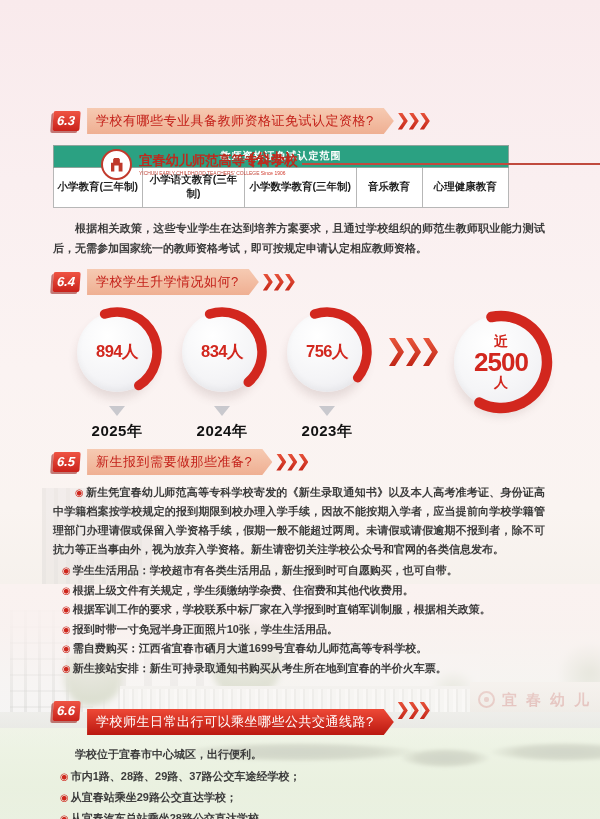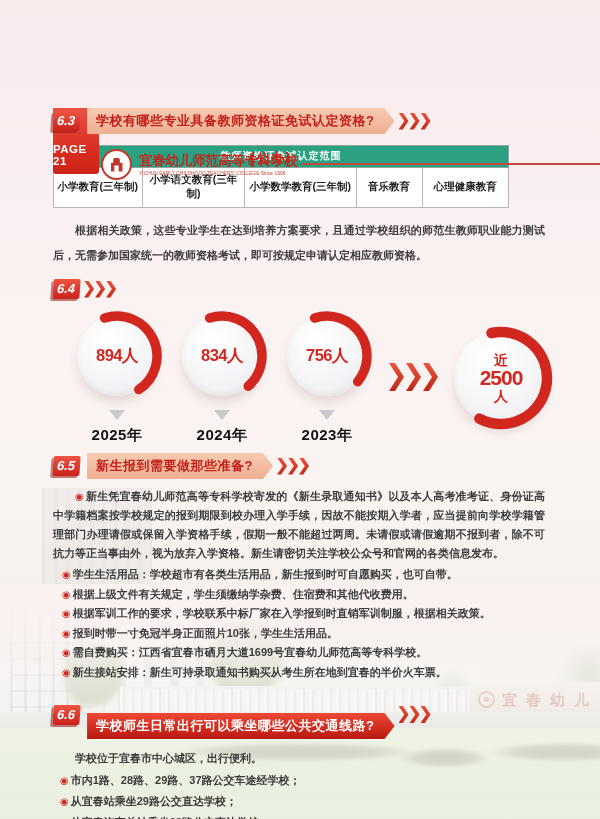--- a/index.html
+++ b/index.html
@@ -61,45 +61,45 @@
   .school-name{ font-family:"DejaVu Serif",serif; font-size:13.5px; font-weight:700; color:#bd2a1e; letter-spacing:-.3px; white-space:nowrap; }
   .school-sub{ font-size:6px; color:#c4473a; white-space:nowrap; transform:scale(.82); transform-origin:left top; margin-top:1px; }
   .school-sub b{ color:#d0392b; font-weight:400; }
   .public-label{ position:absolute; left:250px; top:42px; font-size:14px; font-weight:700; color:#c1291d; white-space:nowrap; letter-spacing:1px;}
   .header-rule{ position:absolute; left:302px; top:55px; width:298px; height:2px; background:#c04a3e; }
   
   .sec{ display:flex; align-items:center; margin-left:53px; }
   .sec-num{ display:inline-block; background:linear-gradient(180deg,#ef5443,#c9211a); color:#fff;
     font-size:13px; font-weight:700; font-style:italic; padding:2px 5px 3px 4px; border-radius:2px;
     transform:skewX(-4deg); box-shadow:-2px 2px 0 rgba(150,20,14,.55); }
-  .sec-title{ margin-left:7px; font-size:13px; font-weight:700; color:#c32019; letter-spacing:.5px;
+  .sec-title{ margin-left:7px; font-size:13px; font-weight:400; color:#c32019; letter-spacing:.5px;
     background:linear-gradient(180deg,#f6cab2 0%,#efaf92 100%);
     padding:3.5px 20px 4.5px 9px;
     clip-path:polygon(0 0, calc(100% - 10px) 0, 100% 50%, calc(100% - 10px) 100%, 0 100%);
     filter:drop-shadow(0 2px 1px rgba(190,80,55,.3)); }
   .sec-title.alt{ color:#fff; background:linear-gradient(180deg,#ee4937 0%,#ba1810 100%);margin-top:23px; }
   .chevs{ display:flex; margin-left:3px; }
   .chev{ width:10px; height:17px; margin-left:1px;
     background:linear-gradient(180deg,#e6523a,#c6281a);
     clip-path:polygon(0 0, 42% 0, 100% 50%, 42% 100%, 0 100%, 58% 50%); }
   
   .cert-table{ width:456px; margin:11px 0 4px 53px; border-collapse:collapse; }
   .cert-table th{ background:#2ba182; color:#fff; font-size:10px; font-weight:700; letter-spacing:1px;
     padding:3px 0 4px; border:1px solid #8fa49c; }
   .cert-table td{ background:#fff; color:#1e1e1e; font-size:10.5px; font-weight:700; text-align:center;
     padding:5px 2px 6px; border:1px solid #b7b7b7; }
   
   .para{ width:492px; margin:10px 0 0 53px; font-size:11px; font-weight:600; color:#3c3c3c;
-    line-height:25px; text-align:justify; text-indent:2em; }
+    line-height:20px; text-align:justify; text-indent:2em; }
   .blt{ color:#cf271d; margin-right:2px; font-size:10px; font-weight:400; }
   .blist{ list-style:none; width:494px; margin:2px 0 0 62px; }
   .blist li{ font-size:11px; font-weight:600; color:#3c3c3c; line-height:19.5px; text-align:justify; }
   
   .chart-caption{ margin:13px 0 0 76px; font-size:11.5px; font-weight:700; color:#333; letter-spacing:1px; }
-  .gauge-row{ display:flex; align-items:center; margin:10px 0 8px 70px; }
+  .gauge-row{ display:flex; align-items:flex-start; margin:10px 0 8px 70px; }
   .gauge{ width:94px; margin-right:11px; }
   .g-wrap{ position:relative; width:94px; height:94px; }
   .g-circle{ position:absolute; inset:7px; border-radius:50%;
     background:radial-gradient(circle at 38% 30%, #ffffff 0%, #f5f5f7 55%, #e9e9ee 100%);
     box-shadow:0 7px 10px rgba(120,90,90,.16), inset 0 -3px 6px rgba(0,0,0,.04); }
   .g-val{ position:absolute; inset:0; display:flex; align-items:center; justify-content:center;
     font-size:16.5px; font-weight:800; color:#d2271e; letter-spacing:-.5px; }
   .g-svg{ position:absolute; inset:0; }
   .g-svg path{ fill:none; stroke:#d2271e; stroke-linecap:round; }
   .g-tri{ width:0; height:0; margin:7px auto 0; border-left:8px solid transparent; border-right:8px solid transparent;
@@ -107,21 +107,21 @@
   .g-year{ margin-top:6px; text-align:center; font-size:15px; font-weight:800; color:#121212; letter-spacing:.5px; }
   .sep-chevs{ display:flex; align-items:center; height:94px; margin:0 8px 0 2px; }
   .sep-chev{ width:15px; height:28px; margin-left:2px;
     background:linear-gradient(180deg,#e8563b,#c02617);
     clip-path:polygon(0 0, 40% 0, 100% 50%, 40% 100%, 0 100%, 60% 50%); }
   .gauge.big{ width:110px; margin:0; }
   .gauge.big .g-wrap{ width:110px; height:110px; margin-top:2px; }
   .gauge.big .g-circle{ inset:8px; }
   .g-total{ position:absolute; inset:0; display:flex; flex-direction:column; align-items:center; justify-content:center;
     color:#d2271e; font-weight:800; line-height:1.02; }
-  .g-total .l1{ font-size:14px; } .g-total .l2{ font-size:21px; letter-spacing:-1px; } .g-total .l3{ font-size:14px; }
+  .g-total .l1{ font-size:14px; } .g-total .l2{ font-size:26px; letter-spacing:-1px; } .g-total .l3{ font-size:14px; }
   
   .mt-s63{ margin-top:29px; } .mt-s64{ margin-top:11px; } .mt-s65{ margin-top:8px; } .mt-s66{ margin-top:8px; }
   .lead{ margin-top:8px; line-height:19px; }
   .b66{ margin-left:60px; } .b66 li{ line-height:21px; }
   .intro66{ margin-top:9px; line-height:20px; }
 </style>
 </head>
 <body>
 
 <div class="page">
@@ -145,21 +145,20 @@
     <div class="ph-road"></div>
     <div class="ph-lawn"></div>
     <div class="ph-shrub s1"></div>
     <div class="ph-shrub s2"></div>
     <div class="ph-shrub s3"></div>
     <div class="ph-fade"></div>
   </div>
 
   <div class="content">
 
-    <div class="page-tab">PAGE 21</div>
     <div class="logo-ring">
       <div class="logo-glyph"></div>
     </div>
     <div class="school-block">
       <div class="school-name">宜春幼儿师范高等专科学校</div>
       <div class="school-sub">
         <span>YICHUN EARLY CHILDHOOD TEACHERS' COLLEGE</span>
         <b>Since 1906</b>
       </div>
     </div>
@@ -188,20 +187,21 @@
         <td style="width:14.5%">音乐教育</td>
         <td style="width:19%">心理健康教育</td>
       </tr>
     </tbody>
       </table>
 
     <p class="para">根据相关政策，这些专业学生在达到培养方案要求，且通过学校组织的师范生教师职业能力测试后，无需参加国家统一的教师资格考试，即可按规定申请认定相应教师资格。</p>
 
     <div class="sec mt-s64">
       <span class="sec-num">6.4</span>
+      <span class="sec-title">学校学生升学情况如何?</span>
       <span class="chevs">
         <span class="chev"></span>
           <span class="chev"></span>
           <span class="chev"></span>
       </span>
     </div>
 
 
     <div class="gauge-row">
       <div class="gauge">

